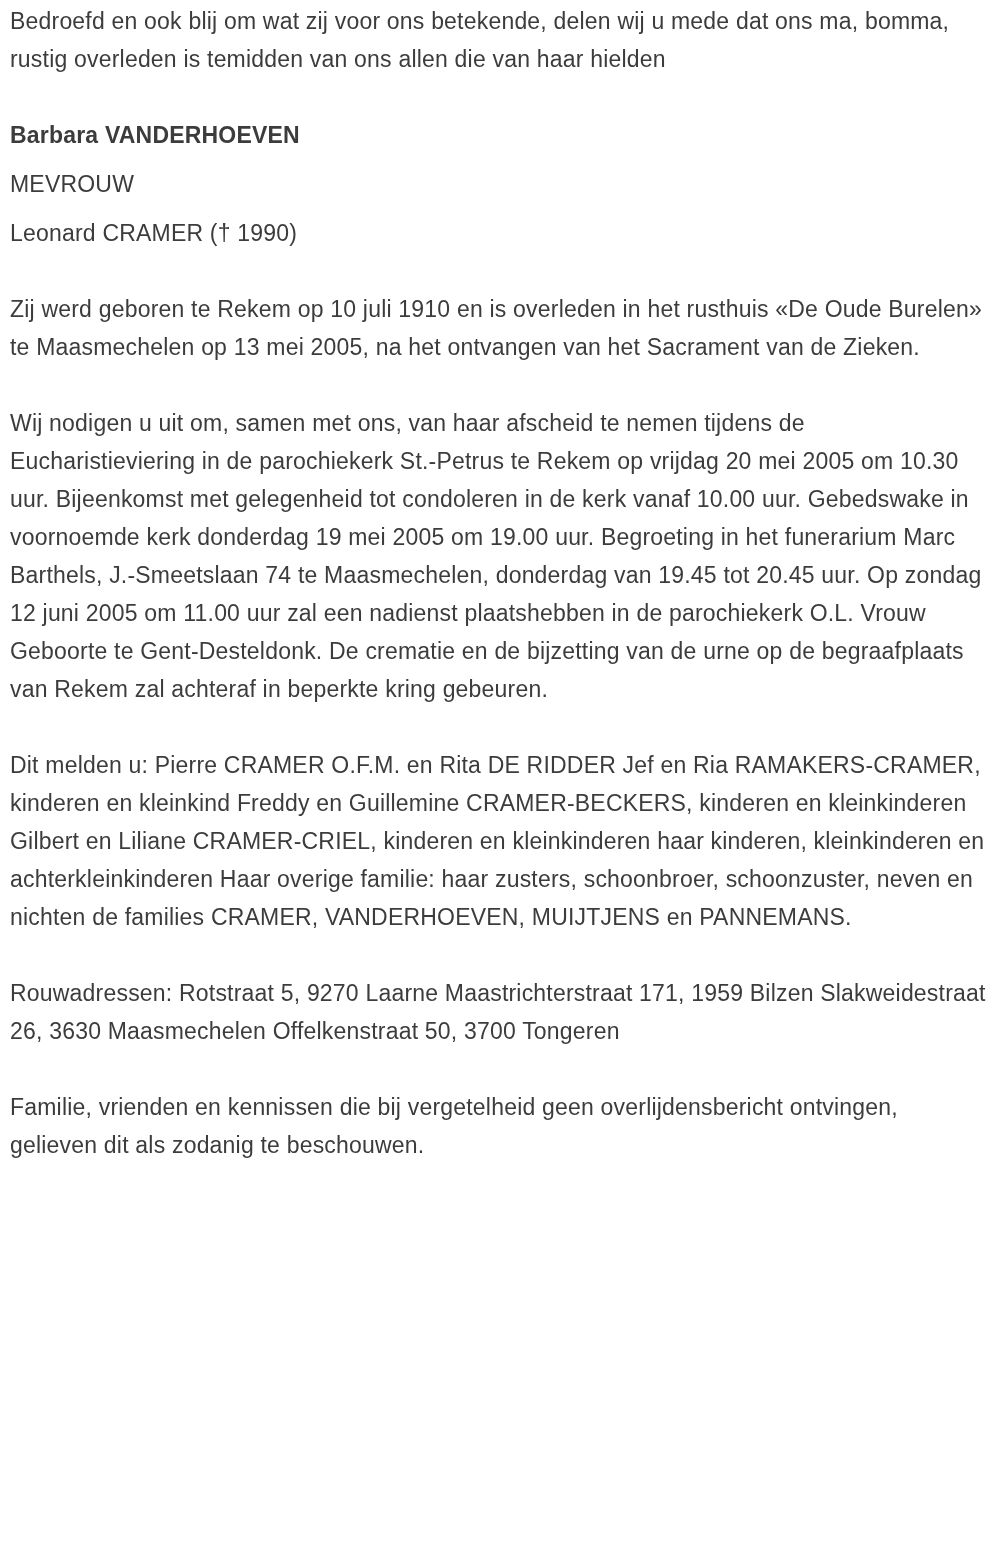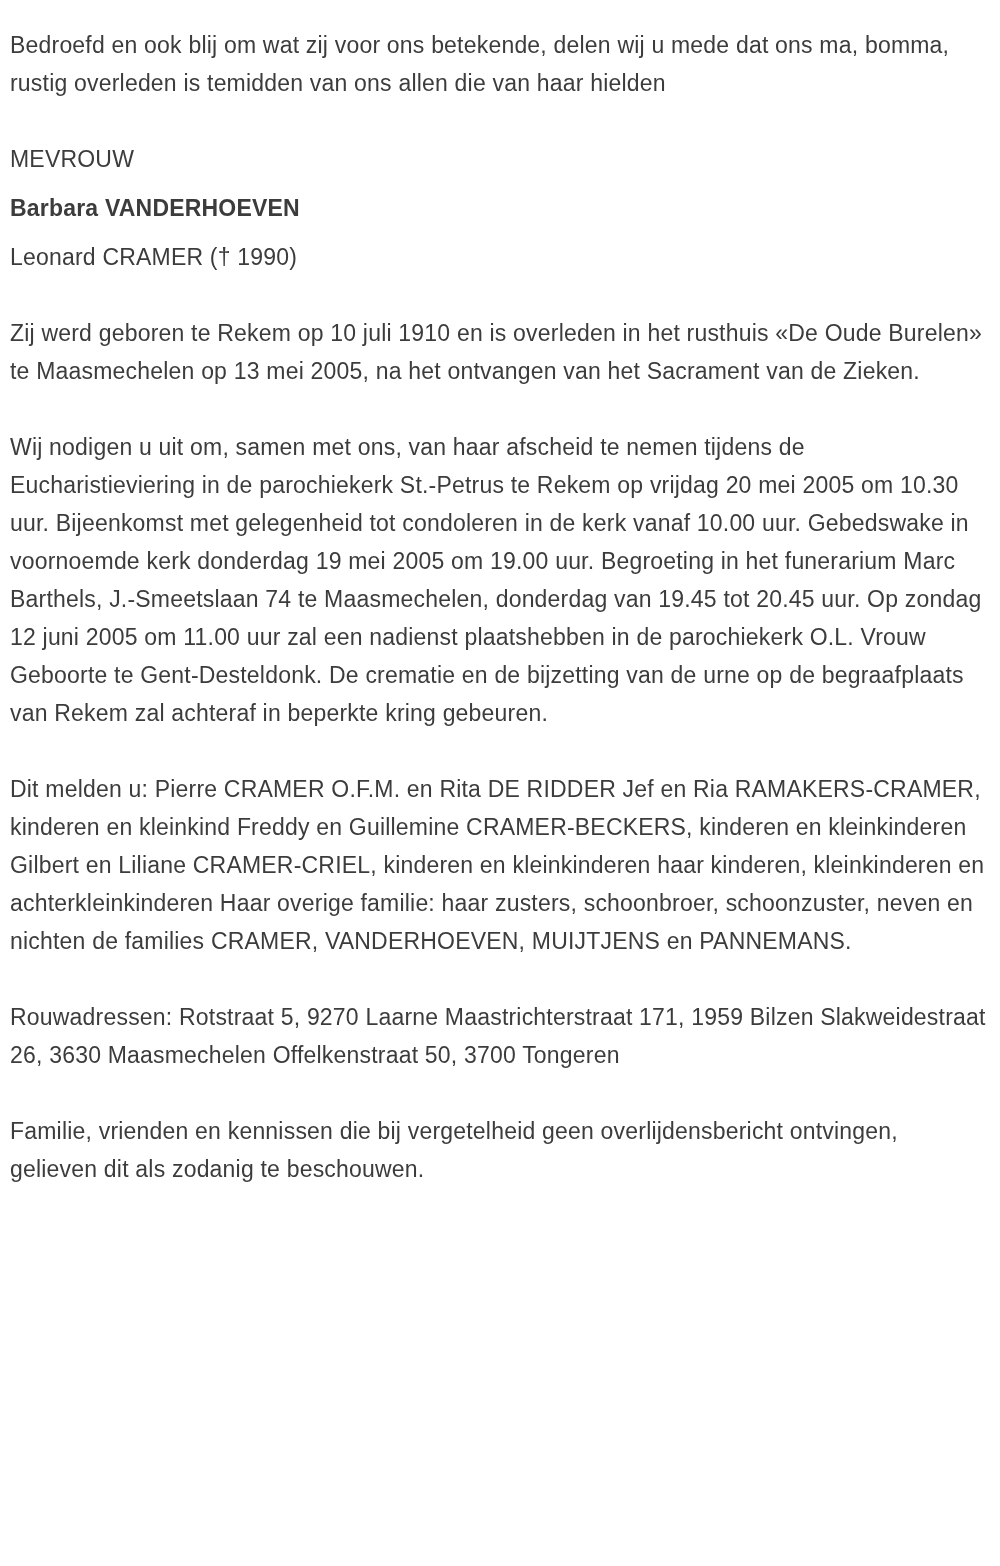--- a/index.html
+++ b/index.html
@@ -8,21 +8,21 @@
     background: #ffffff;
   }
   body {
     width: 1000px;
     min-height: 1566px;
     box-sizing: border-box;
     font-family: "Liberation Sans", "DejaVu Sans", sans-serif;
     color: #3c3c3c;
   }
   .notice {
-    padding: 26px 12px 10px 10px;
+    padding: 2px 12px 10px 10px;
     font-size: 23px;
     line-height: 38px;
     letter-spacing: 0.2px;
   }
   .para {
     margin: 0 0 38px 0;
     font-weight: 400;
   }
   .para:last-child {
     margin-bottom: 10px;
@@ -39,22 +39,22 @@
   }
 </style>
 </head>
 <body>
 
 <div class="notice">
 
   <p class="para">Bedroefd en ook blij om wat zij voor ons betekende, delen wij u mede dat ons ma, bomma, rustig overleden is temidden van ons allen die van haar hielden</p>
 
   <div class="header-block">
+    <p class="hline bold">Barbara VANDERHOEVEN</p>
     <p class="hline">MEVROUW</p>
-    <p class="hline bold">Barbara VANDERHOEVEN</p>
     <p class="hline">Leonard CRAMER († 1990)</p>
   </div>
 
   <p class="para">Zij werd geboren te Rekem op 10 juli 1910 en is overleden in het rusthuis «De Oude Burelen» te Maasmechelen op 13 mei 2005, na het ontvangen van het Sacrament van de Zieken.</p>
 
   <p class="para">Wij nodigen u uit om, samen met ons, van haar afscheid te nemen tijdens de Eucharistieviering in de parochiekerk St.-Petrus te Rekem op vrijdag 20 mei 2005 om 10.30 uur. Bijeenkomst met gelegenheid tot condoleren in de kerk vanaf 10.00 uur. Gebedswake in voornoemde kerk donderdag 19 mei 2005 om 19.00 uur. Begroeting in het funerarium Marc Barthels, J.-Smeetslaan 74 te Maasmechelen, donderdag van 19.45 tot 20.45 uur. Op zondag 12 juni 2005 om 11.00 uur zal een nadienst plaatshebben in de parochiekerk O.L. Vrouw Geboorte te Gent-Desteldonk. De crematie en de bijzetting van de urne op de begraafplaats van Rekem zal achteraf in beperkte kring gebeuren.</p>
 
   <p class="para">Dit melden u: Pierre CRAMER O.F.M. en Rita DE RIDDER Jef en Ria RAMAKERS-CRAMER, kinderen en kleinkind Freddy en Guillemine CRAMER-BECKERS, kinderen en kleinkinderen Gilbert en Liliane CRAMER-CRIEL, kinderen en kleinkinderen haar kinderen, kleinkinderen en achterkleinkinderen Haar overige familie: haar zusters, schoonbroer, schoonzuster, neven en nichten de families CRAMER, VANDERHOEVEN, MUIJTJENS en PANNEMANS.</p>
 
   <p class="para">Rouwadressen: Rotstraat 5, 9270 Laarne Maastrichterstraat 171, 1959 Bilzen Slakweidestraat 26, 3630 Maasmechelen Offelkenstraat 50, 3700 Tongeren</p>

